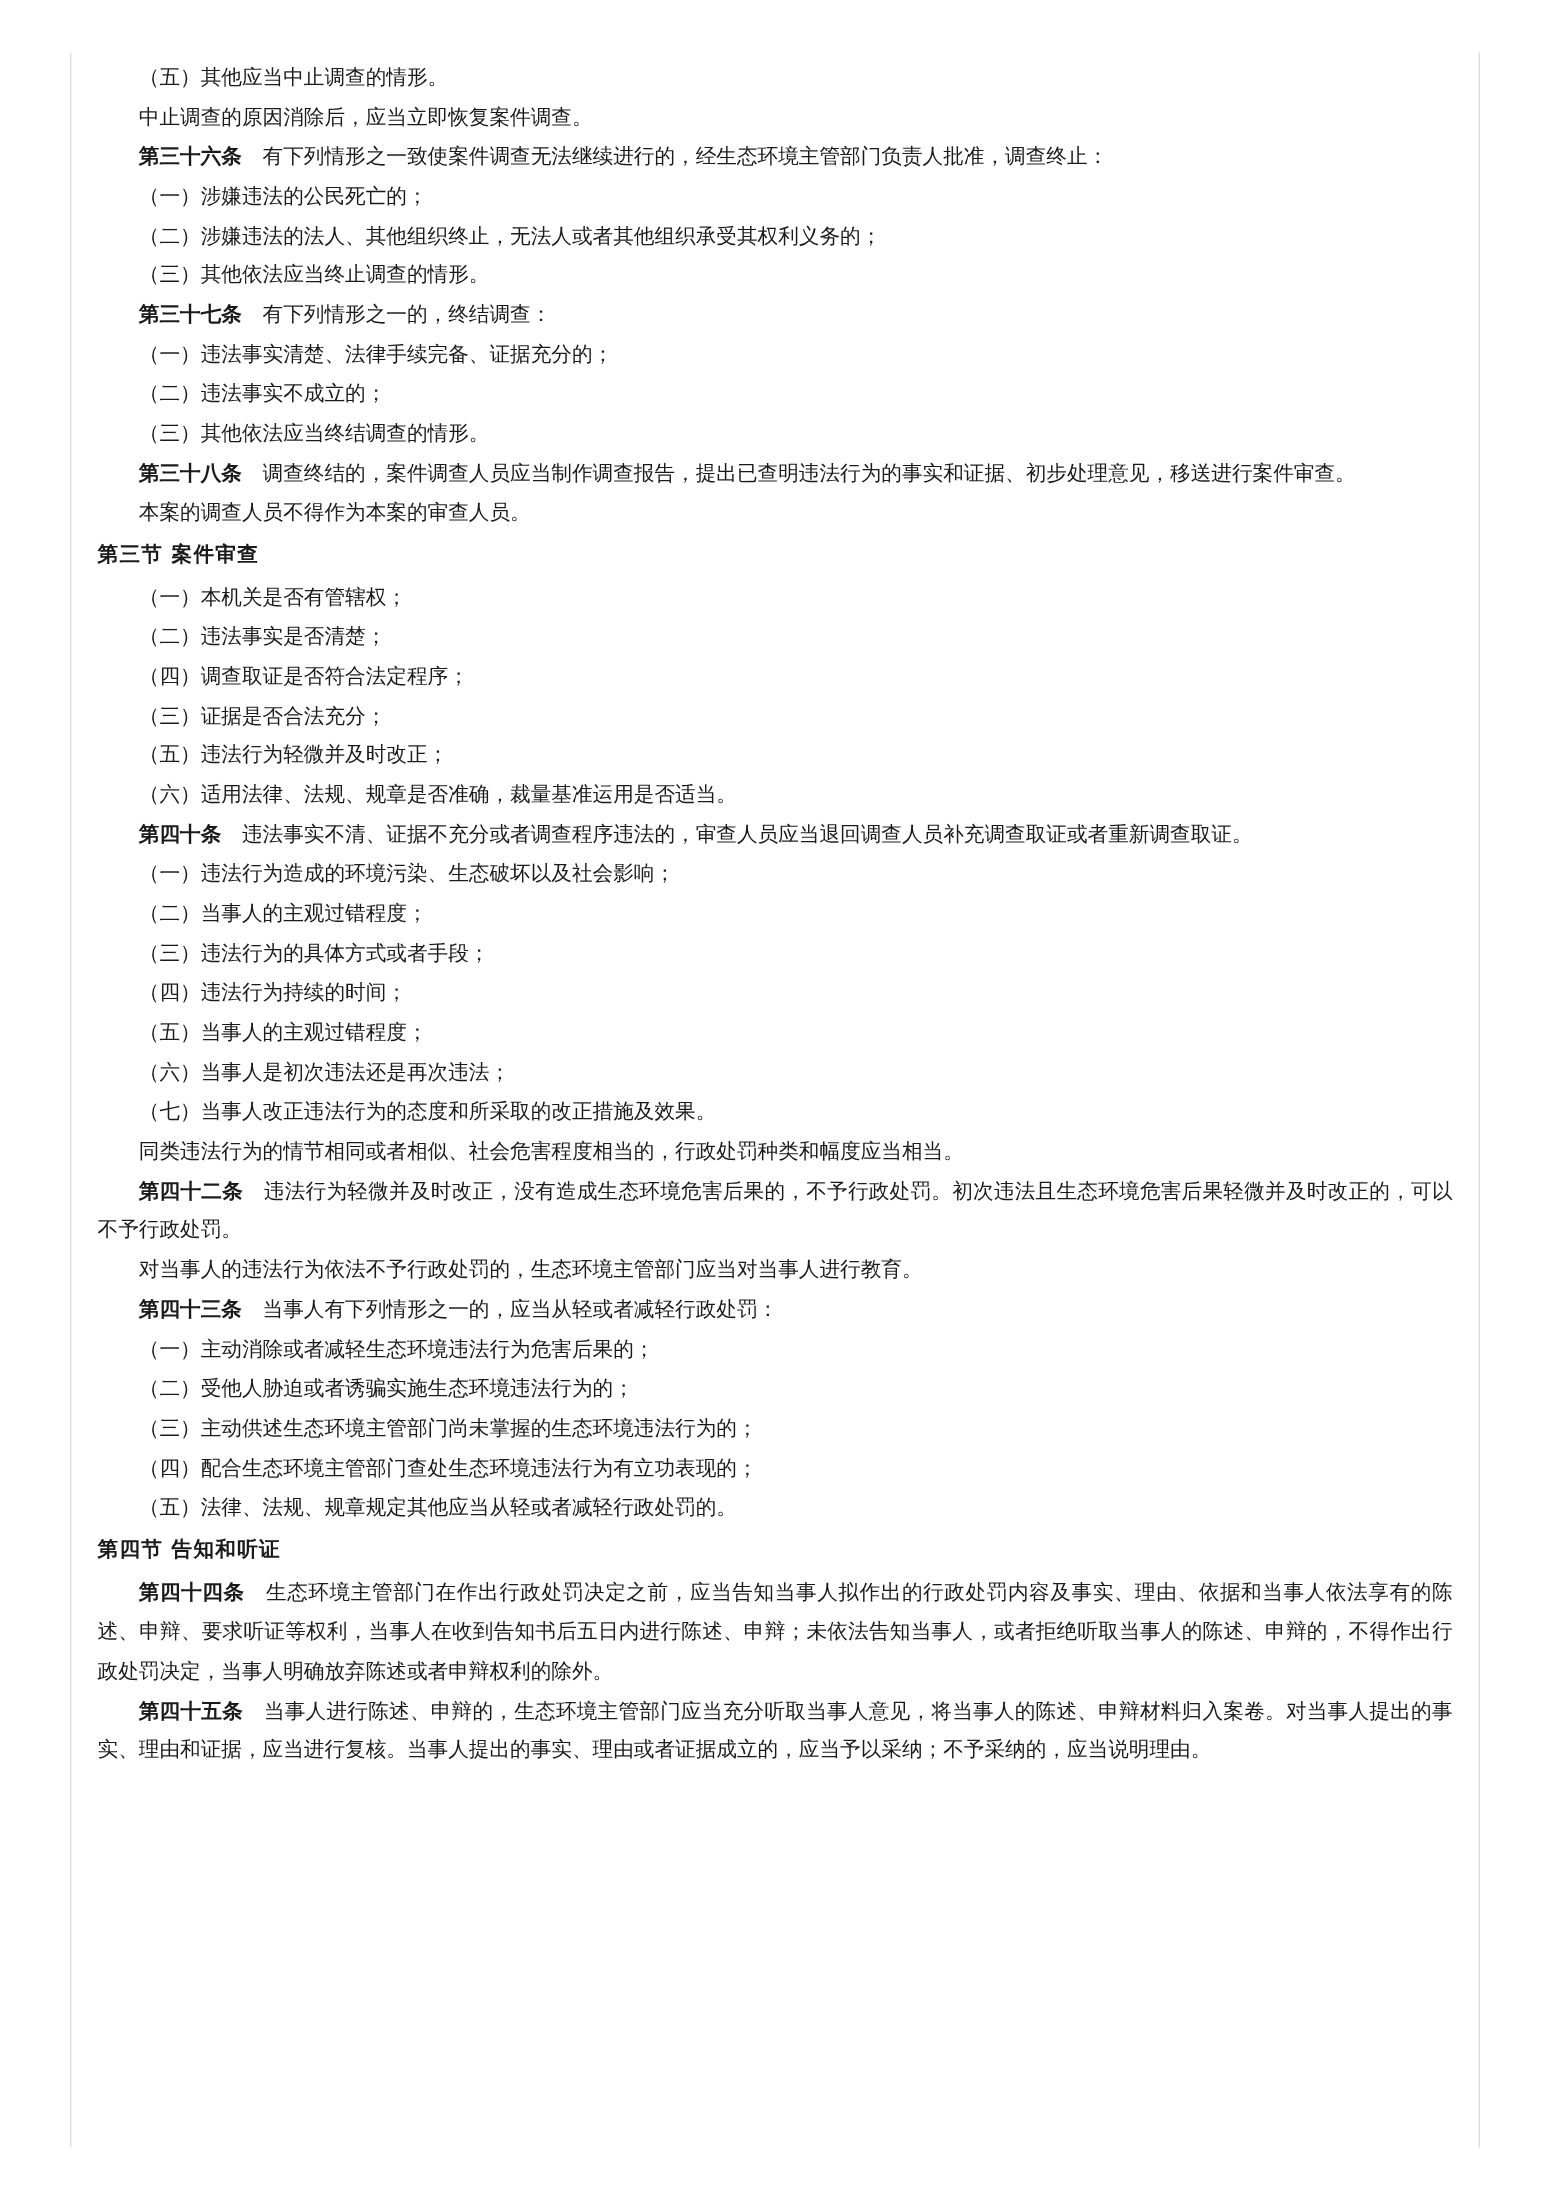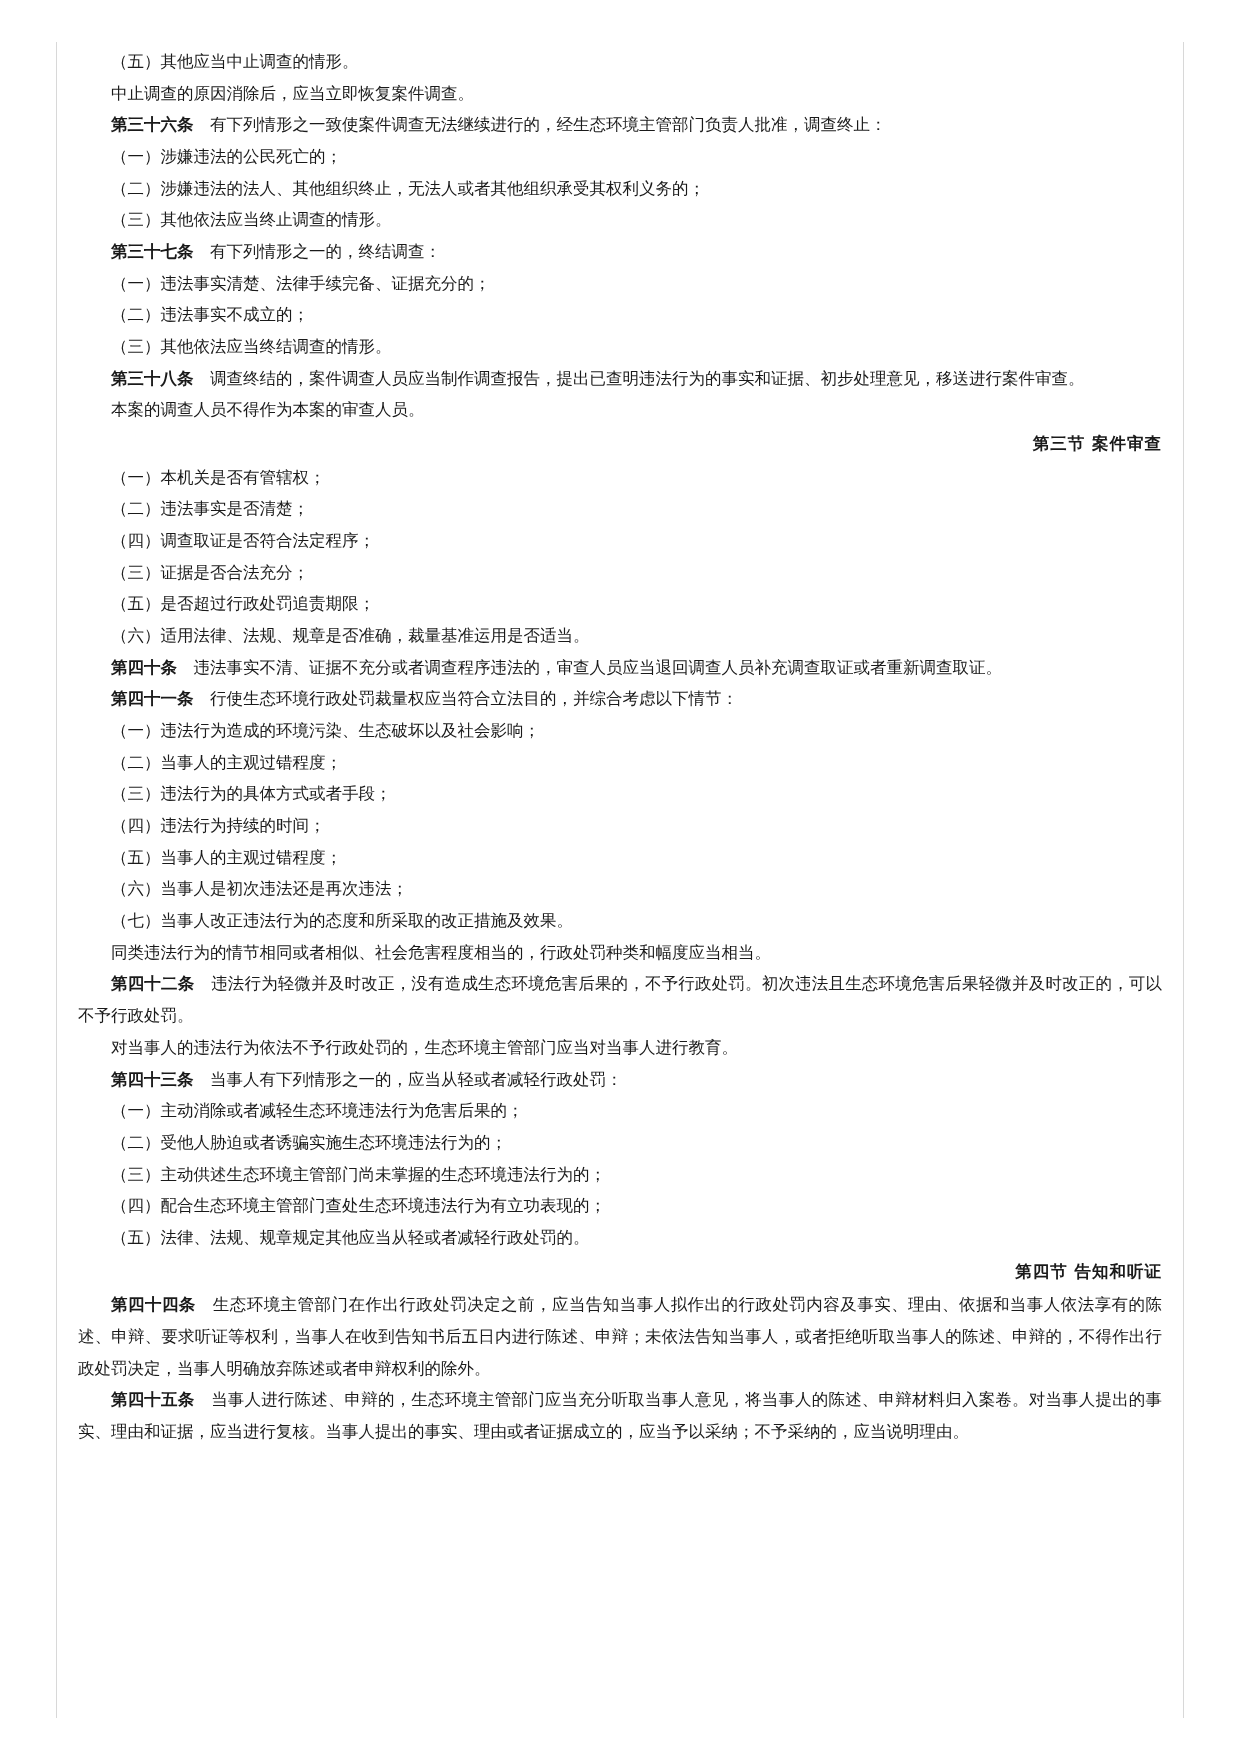--- a/index.html
+++ b/index.html
@@ -47,21 +47,21 @@
     margin: 0;
     padding: 0;
   }
   .para {
     text-indent: 2em;
   }
   .item {
     text-indent: 2em;
   }
   .sec-title {
-    text-align: right;
+    text-align: left;
     font-weight: bold;
     margin: 2px 0 2px 0;
     letter-spacing: 1px;
   }
   .art {
     font-weight: bold;
     margin-top: 40px;
   }
 </style>
 </head>
@@ -82,24 +82,23 @@
       <p class="item">（一）违法事实清楚、法律手续完备、证据充分的；</p>
       <p class="item">（二）违法事实不成立的；</p>
       <p class="item">（三）其他依法应当终结调查的情形。</p>
       <p class="para"><span class="art">第三十八条</span>　<span>调查终结的，案件调查人员应当制作调查报告，提出已查明违法行为的事实和证据、初步处理意见，移送进行案件审查。</span></p>
       <p class="para">本案的调查人员不得作为本案的审查人员。</p>
       <p class="sec-title">第三节  案件审查</p>
       <p class="item">（一）本机关是否有管辖权；</p>
       <p class="item">（二）违法事实是否清楚；</p>
       <p class="item">（四）调查取证是否符合法定程序；</p>
       <p class="item">（三）证据是否合法充分；</p>
-      <p class="item">（五）是否超过行政处罚追责期限；</p>
+      <p class="item">（五）违法行为轻微并及时改正；</p>
       <p class="item">（六）适用法律、法规、规章是否准确，裁量基准运用是否适当。</p>
       <p class="para"><span class="art">第四十条</span>　<span>违法事实不清、证据不充分或者调查程序违法的，审查人员应当退回调查人员补充调查取证或者重新调查取证。</span></p>
-      <p class="para"><span class="art">第四十一条</span>　<span>行使生态环境行政处罚裁量权应当符合立法目的，并综合考虑以下情节：</span></p>
       <p class="item">（一）违法行为造成的环境污染、生态破坏以及社会影响；</p>
       <p class="item">（二）当事人的主观过错程度；</p>
       <p class="item">（三）违法行为的具体方式或者手段；</p>
       <p class="item">（四）违法行为持续的时间；</p>
       <p class="item">（五）当事人的主观过错程度；</p>
       <p class="item">（六）当事人是初次违法还是再次违法；</p>
       <p class="item">（七）当事人改正违法行为的态度和所采取的改正措施及效果。</p>
       <p class="para">同类违法行为的情节相同或者相似、社会危害程度相当的，行政处罚种类和幅度应当相当。</p>
       <p class="para"><span class="art">第四十二条</span>　<span>违法行为轻微并及时改正，没有造成生态环境危害后果的，不予行政处罚。初次违法且生态环境危害后果轻微并及时改正的，可以不予行政处罚。</span></p>
       <p class="para">对当事人的违法行为依法不予行政处罚的，生态环境主管部门应当对当事人进行教育。</p>

